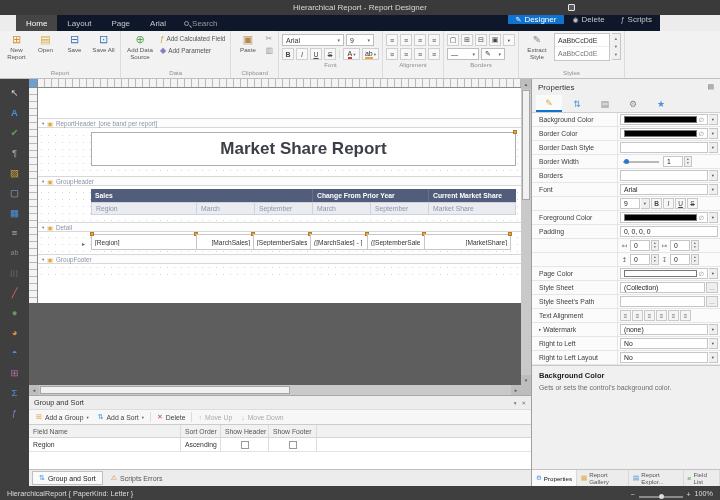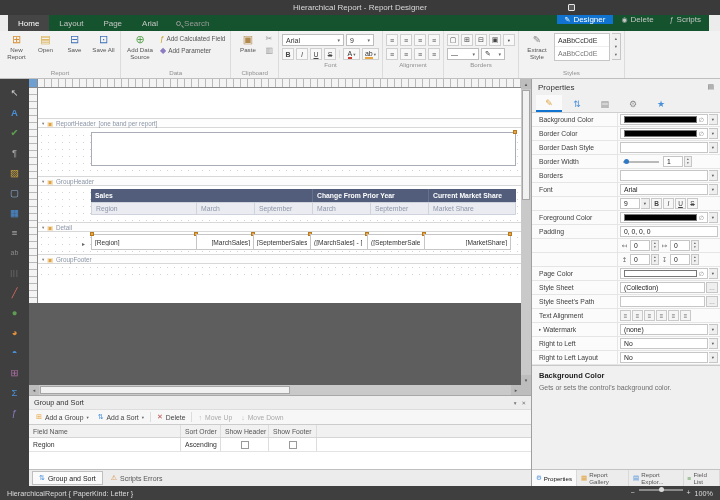--- a/index.html
+++ b/index.html
@@ -5,21 +5,21 @@
 *{box-sizing:border-box;margin:0;padding:0}
 html,body{width:720px;height:500px;overflow:hidden}
 body{position:relative;font-family:"Liberation Sans",sans-serif;background:#ececec;color:#333}
 
 
 #titlebar{position:absolute;top:0;left:0;width:720px;height:15px;background:#3a3a3a;display:flex;align-items:center;justify-content:center}
 #titlebar .t{font-size:8px;color:#d9d9d9}
 #titlebar .badge{position:absolute;left:568px;top:4px;width:7px;height:7px;border:1px solid #e6e6e6;border-radius:1px;background:#5a5a5a}
 
 
-#tabrow{position:absolute;top:15px;left:8px;width:701px;height:16px;background:#14532d;display:flex;align-items:stretch}
+#tabrow{position:absolute;top:15px;left:16px;width:644px;height:16px;background:#0f172a;display:flex;align-items:stretch}
 .rtab{display:flex;align-items:center;padding:0 10px;font-size:8px;color:#c6c6c6}
 .rtab.active{background:#454545;color:#fff}
 .rsearch{display:flex;align-items:center;gap:3px;padding:0 8px;color:#9a9a9a;font-size:8px}
 .mag{width:5px;height:5px;border:1px solid #9a9a9a;border-radius:50%;position:relative;display:inline-block}
 .mag::after{content:"";position:absolute;left:4px;top:4px;width:3px;height:1px;background:#9a9a9a;transform:rotate(45deg)}
 .rview{margin-left:auto;display:flex;align-items:flex-start}
 .vbtn{display:flex;align-items:center;gap:3px;padding:0 8px;font-size:8px;color:#c6c6c6}
 .vbtn .ic{font-size:7px}
 .vbtn.designer{background:#1073cf;color:#fff}
 
@@ -160,21 +160,21 @@
 .pdesc .t{font-size:7.5px;font-weight:bold;color:#222;margin-bottom:3px}
 .pdesc .d{font-size:6.9px;color:#6e6e6e;line-height:1.35}
 .pfill{flex:1}
 .ptabs{height:17px;border-top:1px solid #c2c2c2;background:#ececec;display:flex;align-items:center}
 .ptb{display:flex;align-items:center;gap:2px;height:100%;padding:0 4px;font-size:6.2px;color:#555;border-right:1px solid #d9d9d9}
 .ptb.active{background:#fafafa;color:#111}
 .ptb .ic{font-size:6.5px}
 
 
 #status{position:absolute;left:0;bottom:0;width:720px;height:14px;background:#3f3f3f;color:#dcdcdc;display:flex;align-items:center;padding:0 7px;font-size:7.2px}
-.zoomrow{margin-left:auto;display:flex;align-items:flex-start;gap:4px}
+.zoomrow{margin-left:auto;display:flex;align-items:flex-end;gap:4px}
 .ztrack{width:44px;height:2px;background:#8a8a8a;position:relative}
 .zthumb{position:absolute;left:20px;top:-2px;width:5px;height:5px;background:#dcdcdc;border-radius:50%}
 .zi{font-size:7px}
 </style>
 </head>
 <body>
 
 <div id="titlebar">
   <span class="t">Hierarchical Report - Report Designer</span>
   <span class="badge"></span>
@@ -400,20 +400,21 @@
 
             <div class="bandcap">
               <span class="bc-caret">▾</span>
               <span class="bc-ic">▣</span>
               <span>ReportHeader</span>
               <span> [one band per report]</span>
             </div>
 
             <div class="sec-rh dotbg">
               <div class="titlebox">
+                <span class="tt">Market Share Report</span>
                 <span class="stag tr"></span>
               </div>
             </div>
 
             <div class="bandcap">
               <span class="bc-caret">▾</span>
               <span class="bc-ic">▣</span>
               <span>GroupHeader</span>
             </div>
 

